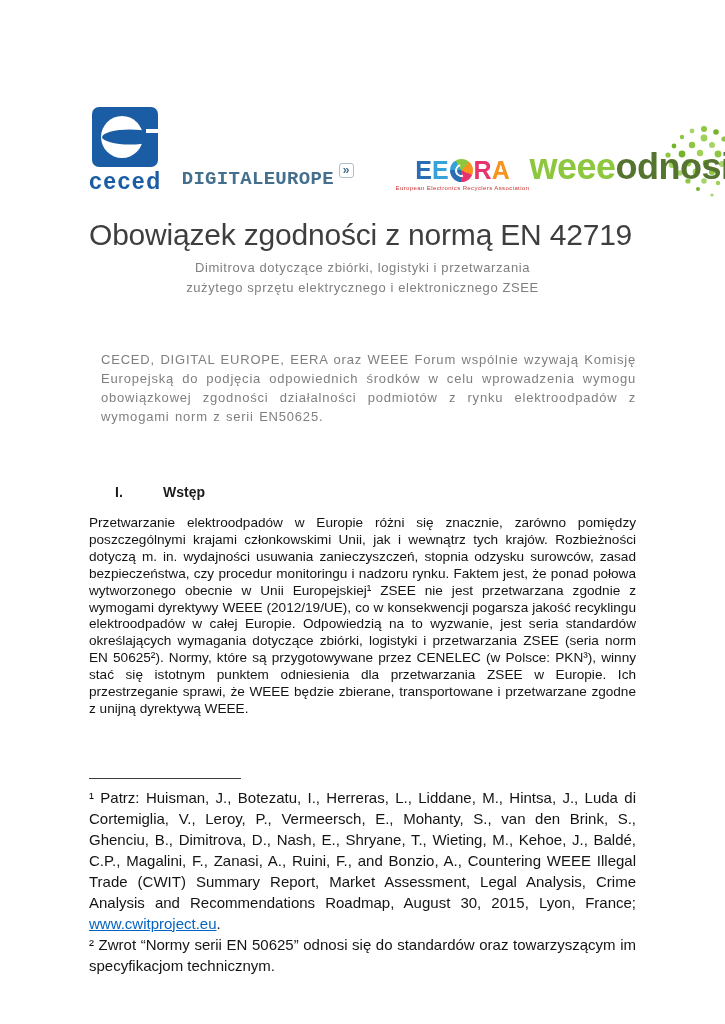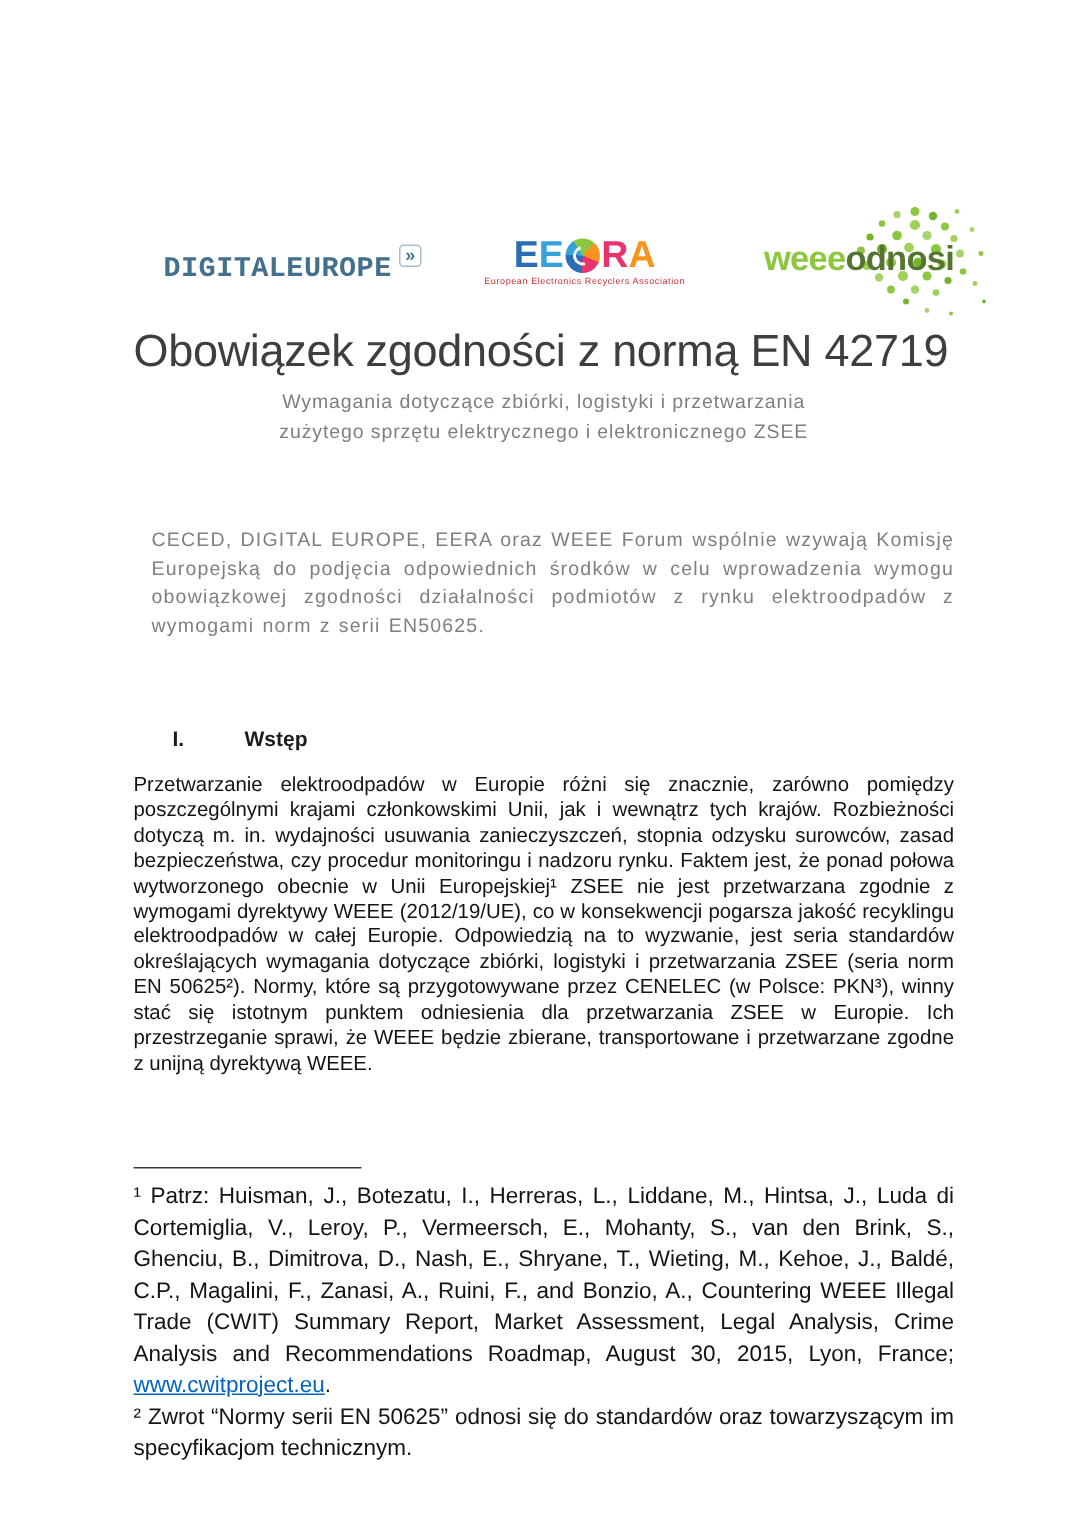--- a/index.html
+++ b/index.html
@@ -23,21 +23,21 @@
   .eera-row{display:flex;align-items:center;font-weight:bold;font-size:25px;line-height:1;}
   .el{line-height:1;}
   .e1{color:#2a6db5}.e2{color:#35a3d9}.e3{color:#e8336d}.e4{color:#f7941d}
   .eera-globe{width:23px;height:23px;border-radius:50%;margin:0 1px;position:relative;
     background:conic-gradient(from 40deg,#f7941d 0 20%,#e8336d 20% 40%,#2a6db5 40% 65%,#35a3d9 65% 80%,#8dc63f 80% 100%);}
   .eera-globe::after{content:"";position:absolute;inset:5px;border-radius:50%;
     border:2px solid rgba(255,255,255,.95);border-right-color:transparent;border-top-color:transparent;
     transform:rotate(30deg);}
   .eera-tagline{font-size:6px;color:#cc3333;letter-spacing:.4px;margin-top:2px;white-space:nowrap;}
   .weeeforum{margin-left:auto;margin-bottom:8px;position:relative;white-space:nowrap;}
-  .weeeforum .wf{position:relative;z-index:1;font-size:23px;font-weight:bold;letter-spacing:-0.5px;line-height:1;}
+  .weeeforum .wf{position:relative;z-index:1;font-size:36px;font-weight:bold;letter-spacing:-0.5px;line-height:1;}
   .wf1{color:#8dc63f}.wf2{color:#55742f}
   .wf-sphere{position:absolute;right:-26px;top:-32px;z-index:0;}
 
   
   .title{margin:24px 0 0 0;font-size:30px;font-weight:normal;color:#3e3e3e;letter-spacing:-0.2px;line-height:1.2;}
   .subtitle{margin-top:5px;text-align:center;font-size:13px;color:#7f7f7f;letter-spacing:0.6px;line-height:1.5;}
 
   
   .intro{margin:54px 0 0 12px;font-size:13px;color:#7f7f7f;line-height:1.45;
     text-align:justify;letter-spacing:0.8px;word-spacing:1px;}
@@ -51,20 +51,29 @@
   .footnotes p{margin:0;}
   .link{color:#0563c1;text-decoration:underline;cursor:pointer;}
 </style>
 </head>
 <body>
 
 <div class="page">
 
   <header class="logos">
 
+    <div class="ceced">
+      <svg width="66" height="60" viewBox="0 0 66 60">
+        <rect width="66" height="60" rx="7" fill="#1a5da5"></rect>
+        <circle cx="30" cy="30" r="21" fill="#ffffff"></circle>
+        <ellipse cx="38" cy="30" rx="28" ry="7.5" fill="#1a5da5"></ellipse>
+        <rect x="54" y="22" width="12" height="4" fill="#ffffff"></rect>
+      </svg>
+      <div class="ceced-word">ceced</div>
+    </div>
 
     <div class="digitaleurope">
       <span class="de-text">DIGITALEUROPE</span><span class="de-chev">»</span>
     </div>
 
     <div class="eera">
       <div class="eera-row">
         <span class="el e1">E</span>
         <span class="el e2">E</span>
         <span class="eera-globe"></span>
@@ -115,21 +124,21 @@
         </g>
       </svg>
       <span class="wf wf1">weee</span><span class="wf wf2">odnosi</span>
     </div>
 
   </header>
 
   <h1 class="title">Obowiązek zgodności z normą EN 42719</h1>
 
   <div class="subtitle">
-    <div>Wymagania dotyczące zbiórki, logistyki i przetwarzania</div>
+    <div>Dimitrova dotyczące zbiórki, logistyki i przetwarzania</div>
     <div>zużytego sprzętu elektrycznego i elektronicznego ZSEE</div>
   </div>
 
   <p class="intro">CECED, DIGITAL EUROPE, EERA oraz WEEE Forum wspólnie wzywają Komisję Europejską do podjęcia odpowiednich środków w celu wprowadzenia wymogu obowiązkowej zgodności działalności podmiotów z rynku elektroodpadów z wymogami norm z serii EN50625.</p>
 
   <div class="section-heading">
     <span class="sec-num">I.</span><span class="sec-title">Wstęp</span>
   </div>
 
   <p class="body-text">Przetwarzanie elektroodpadów w Europie różni się znacznie, zarówno pomiędzy poszczególnymi krajami członkowskimi Unii, jak i wewnątrz tych krajów. Rozbieżności dotyczą m. in. wydajności usuwania zanieczyszczeń, stopnia odzysku surowców, zasad bezpieczeństwa, czy procedur monitoringu i nadzoru rynku. Faktem jest, że ponad połowa wytworzonego obecnie w Unii Europejskiej¹ ZSEE nie jest przetwarzana zgodnie z wymogami dyrektywy WEEE (2012/19/UE), co w konsekwencji pogarsza jakość recyklingu elektroodpadów w całej Europie. Odpowiedzią na to wyzwanie, jest seria standardów określających wymagania dotyczące zbiórki, logistyki i przetwarzania ZSEE (seria norm EN 50625²). Normy, które są przygotowywane przez CENELEC (w Polsce: PKN³), winny stać się istotnym punktem odniesienia dla przetwarzania ZSEE w Europie. Ich przestrzeganie sprawi, że WEEE będzie zbierane, transportowane i przetwarzane zgodne z unijną dyrektywą WEEE.</p>

